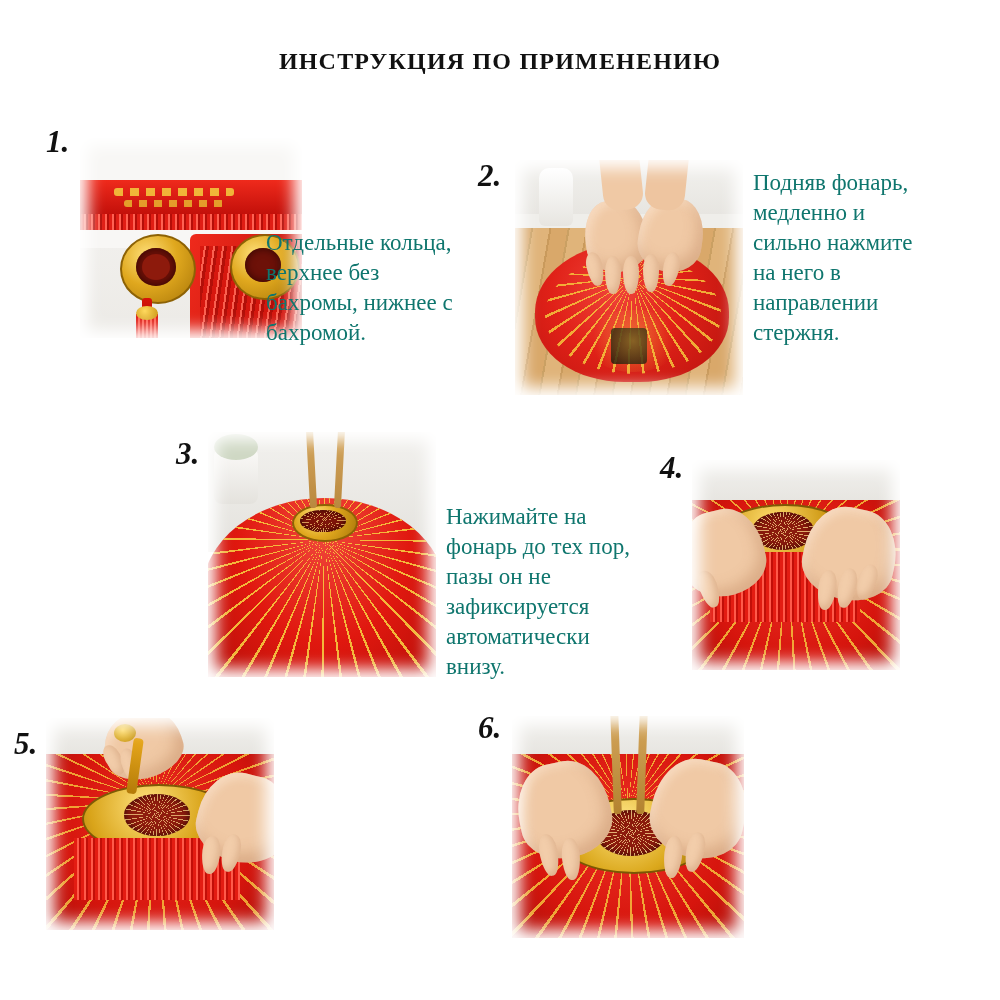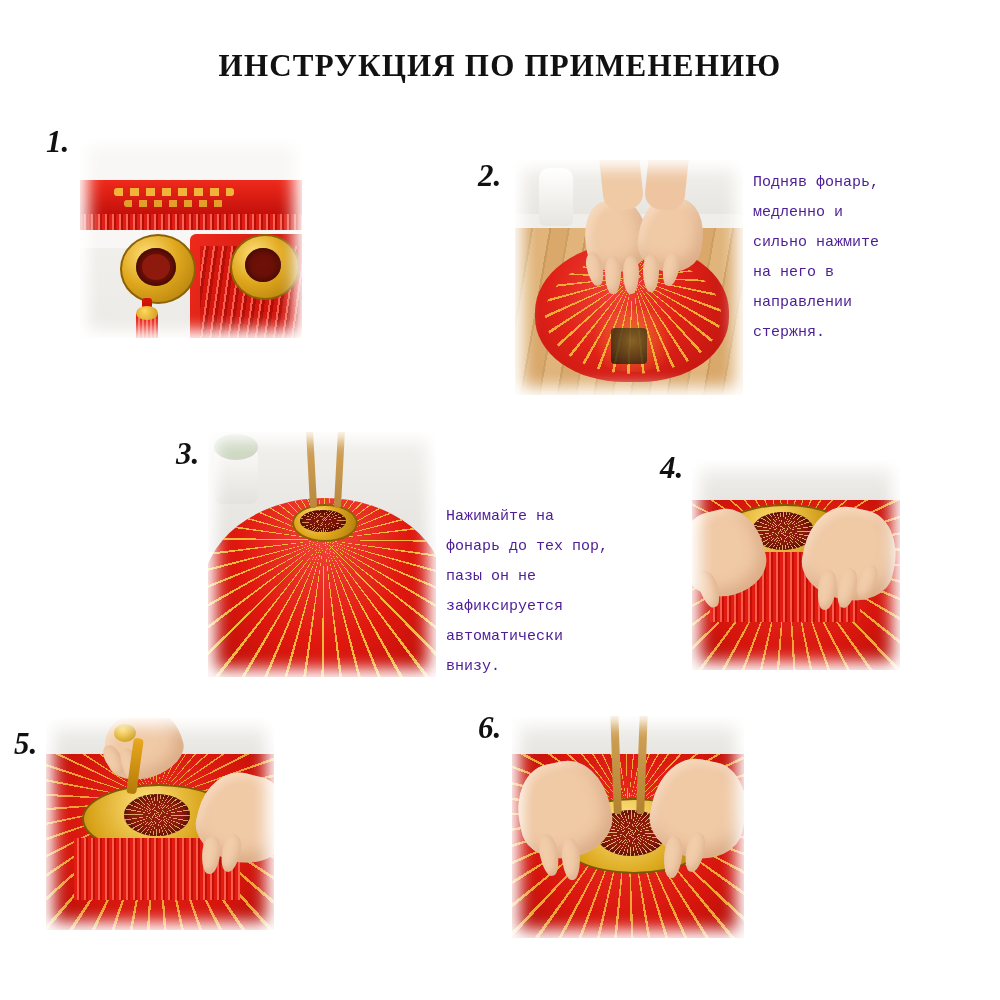--- a/index.html
+++ b/index.html
@@ -17,38 +17,38 @@
     color: #1a1a1a;
   }
   .title {
     position: absolute;
     top: 48px;
     left: 0;
     width: 1000px;
     text-align: center;
     font-family: "Liberation Serif", "DejaVu Serif", serif;
     font-weight: bold;
-    font-size: 31px;
+    font-size: 24px;
     letter-spacing: 1.2px;
     color: #111111;
   }
   .step-num {
     position: absolute;
     font-family: "Liberation Serif", "DejaVu Serif", serif;
     font-weight: bold;
     font-style: italic;
     font-size: 31px;
     color: #111111;
   }
   .caption {
     position: absolute;
-    font-family: Liberation Mono, monospace;
-    font-size: 15px;
+    font-family: Liberation Serif, serif;
+    font-size: 23px;
     line-height: 30px;
-    color: #4c1d95;
+    color: #0f766e;
   }
   .caption.center {
     text-align: center;
   }
   .photo {
     position: absolute;
     overflow: hidden;
     background: #ffffff;
   }
   .photo .inner {
@@ -154,20 +154,24 @@
       <div class="ring-gold" style="left:150px; top:96px; width:66px; height:62px;"></div>
       <div style="position:absolute; left:165px; top:110px; width:36px; height:34px; border-radius:50%; background:#6d1108; box-shadow:inset 0 0 8px #2d0603;"></div>
 
       <div style="position:absolute; left:62px; top:160px; width:10px; height:40px; background:linear-gradient(#d81409,#9b0b05); border-radius:3px;"></div>
       <div style="position:absolute; left:56px; top:176px; width:22px; height:34px; background:repeating-linear-gradient(90deg,#e01d14 0 2px,#ff6152 2px 4px); border-radius:0 0 6px 6px;"></div>
       <div style="position:absolute; left:56px; top:168px; width:22px; height:14px; border-radius:50%; background:radial-gradient(circle at 40% 35%,#ffd95e,#c8920f);"></div>
       <div class="feather"></div>
     </div>
   </div>
 
+  <div class="caption" style="left: 266px; top: 228px; width: 250px; white-space: pre-line;" style-white-space="pre-line">Отдельные кольца,
+верхнее без
+бахромы, нижнее с
+бахромой.</div>
 
   <div class="step-num" style="left:478px; top:158px;">2.</div>
 
   <div class="photo" style="left:515px; top:160px; width:228px; height:235px;">
     <div class="inner">
       <div class="wall" style="height:70px;"></div>
       <div class="baseboard" style="top:54px; height:16px;"></div>
       <div class="floor" style="top:68px;"></div>
 
       <div style="position:absolute; left:24px; top:8px; width:34px; height:58px; background:linear-gradient(#ffffff,#e7e5e0); border-radius:10px 10px 6px 6px;"></div>

